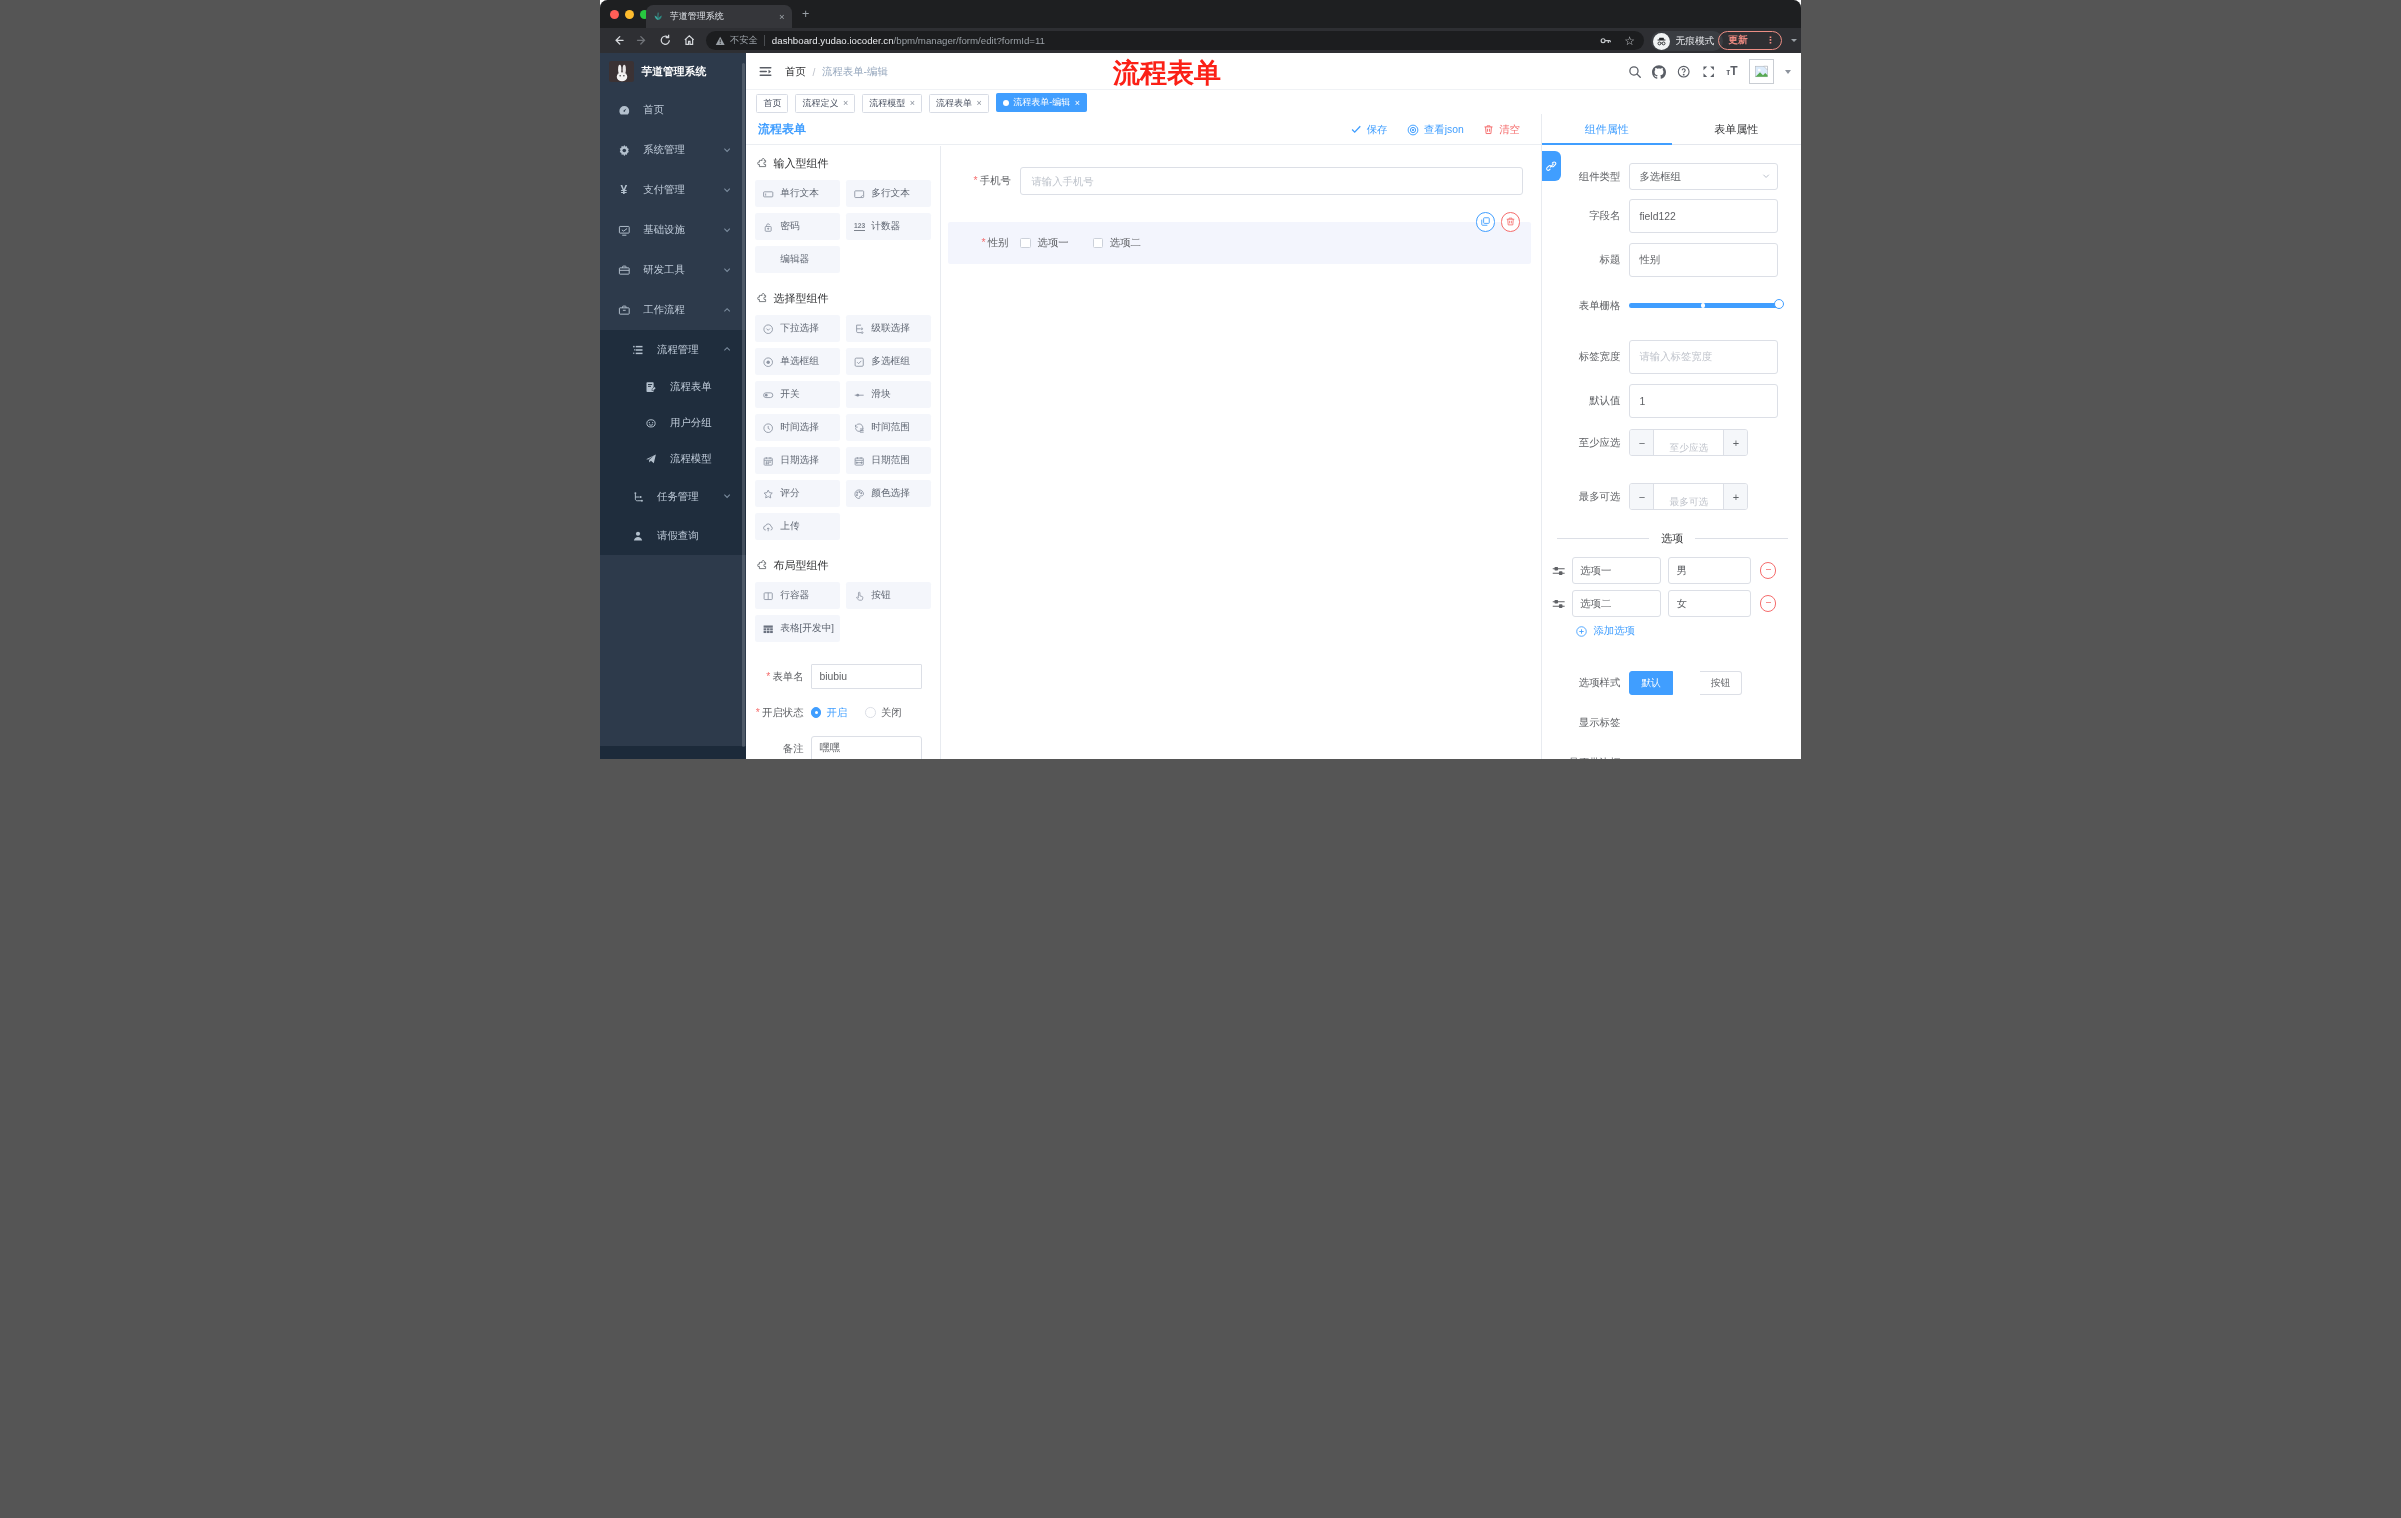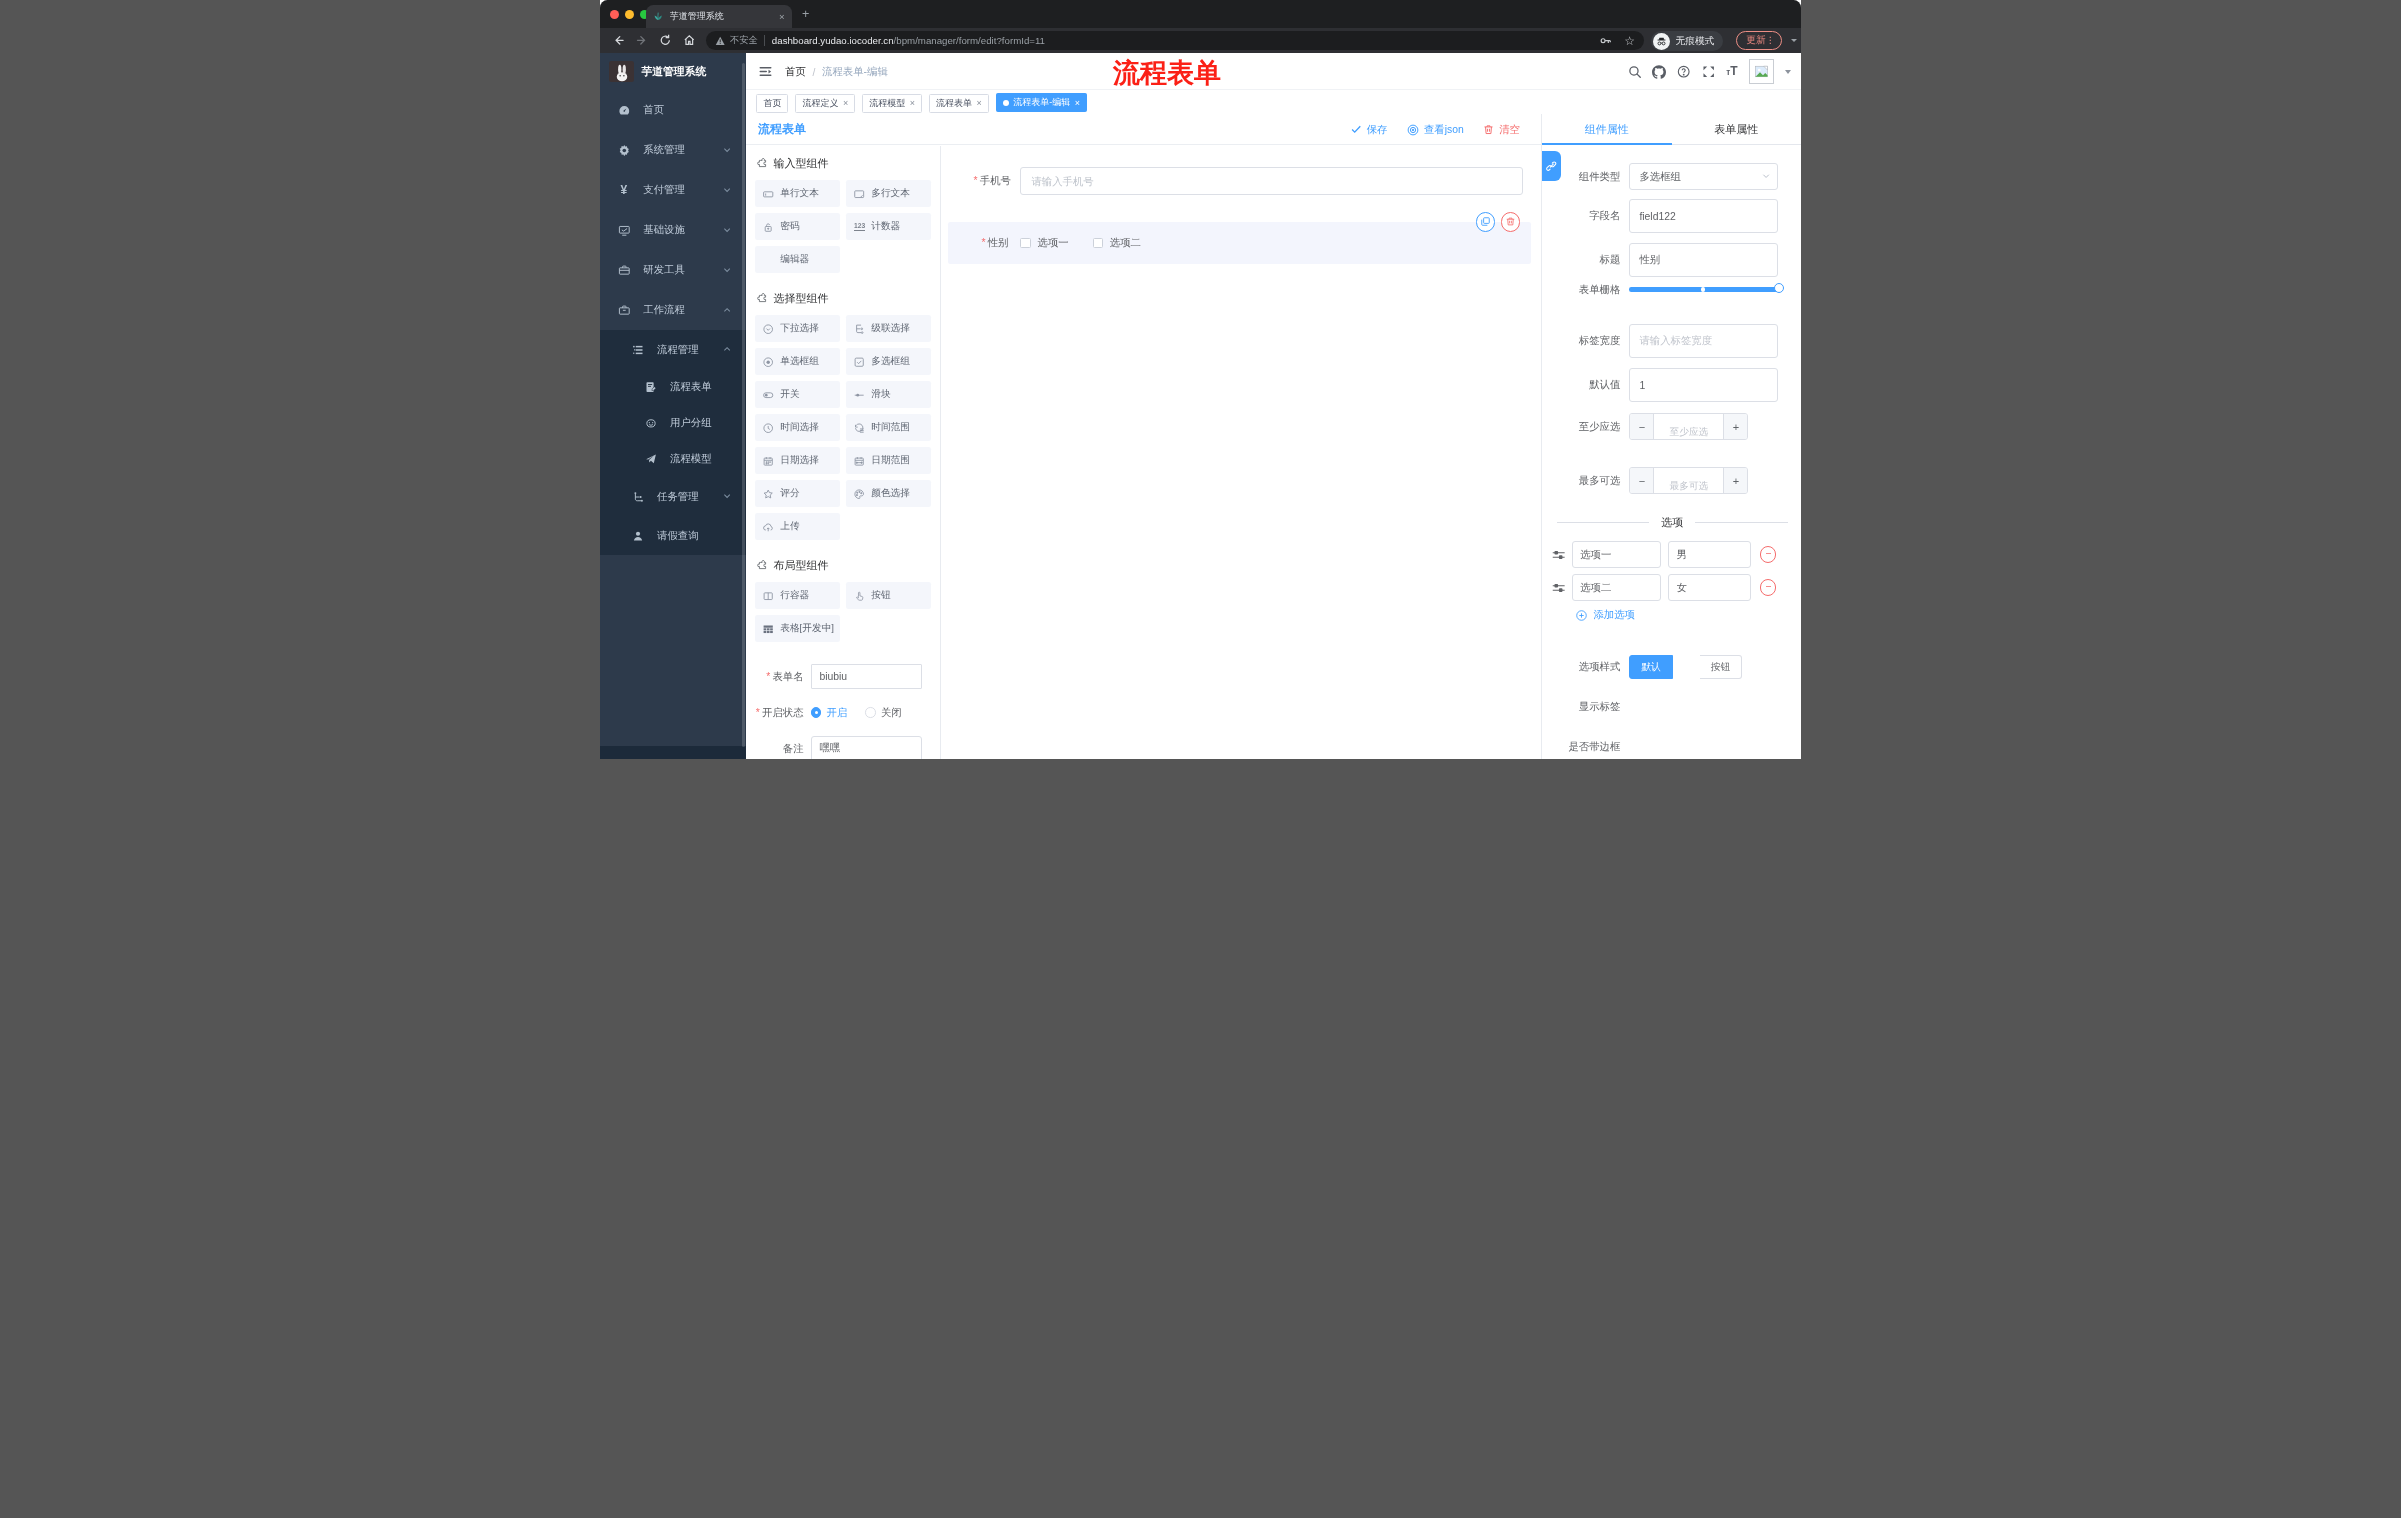--- a/index.html
+++ b/index.html
@@ -19,21 +19,21 @@
   .nav-ic{position:absolute;top:6px;color:#d5d8dc;}
   .omnibox{position:absolute;left:106px;top:3px;width:938px;height:19.3px;border-radius:9.7px;background:#1c1d1f;display:flex;align-items:center;padding:0 9px;}
   .omni-sec{color:#9aa0a6;font-size:9.3px;margin:0 6px 0 4.5px;}
   .omni-div{width:0.7px;height:10.4px;background:#4a4d51;margin-right:7.4px;}
   .omni-url{font-size:9.7px;color:#e8eaed;white-space:nowrap;}
   .omni-url .path{color:#9aa0a6;}
   .omni-right{margin-left:auto;display:flex;align-items:center;gap:12px;color:#c7cacd;}
   .incog{position:absolute;left:1051px;top:3px;height:20px;border-radius:10px;background:#3a3d42;display:flex;align-items:center;padding:0 9px 0 1.5px;gap:6px;}
   .incog-circle{width:17px;height:17px;border-radius:50%;background:#f1f3f4;display:flex;align-items:center;justify-content:center;}
   .incog-txt{color:#e8eaed;font-size:9.7px;}
-  .update-pill{position:absolute;right:19.3px;top:3px;height:19.3px;border:1.1px solid #ec8e85;border-radius:10.4px;display:flex;align-items:center;padding:0 6px 0 9px;gap:0;color:#f08b82;font-size:9.7px;}
+  .update-pill{position:absolute;right:19.3px;top:3px;height:19.3px;border:1.1px solid #ec8e85;border-radius:10.4px;display:flex;align-items:center;padding:0 6px 0 9px;gap:18px;color:#f08b82;font-size:9.7px;font-weight:bold;}
   .vdots{font-size:9px;letter-spacing:0;line-height:1;color:#f08b82;}
   .win-caret{position:absolute;right:4.5px;top:11px;width:0;height:0;border-left:3px solid transparent;border-right:3px solid transparent;border-top:3.7px solid #9aa0a6;}
   
   .sidebar{position:absolute;left:0;top:53px;width:146px;height:706px;background:#2d3a4b;overflow:hidden;}
   .sb-logo{height:37px;display:flex;align-items:center;padding-left:9px;gap:7.4px;}
   .sb-logo-title{color:#fff;font-size:10.8px;font-weight:bold;}
   .rabbit{width:25px;height:21px;border-radius:2.2px;background:#3b3234;display:flex;align-items:flex-end;justify-content:center;overflow:hidden;}
   .s-item{display:flex;align-items:center;height:40px;padding-left:16.3px;color:#bfcbd9;font-size:10.4px;position:relative;cursor:pointer;}
   .s-item .s-ic{width:15px;margin-right:12px;display:flex;justify-content:center;color:#b3c0cd;}
   .caret{position:absolute;right:15px;}
@@ -812,21 +812,21 @@
           </div>
       </div>
       <div class="irow" style="margin-top:9px;">
         <span class="ilabel">字段名</span>
         <div class="ictl"><input readonly="" value="field122" style=""></div>
       </div>
       <div class="irow" style="margin-top:9.7px;">
         <span class="ilabel">标题</span>
         <div class="ictl"><input readonly="" value="性别" style=""></div>
       </div>
-      <div class="irow" style="margin-top:6px;">
+      <div class="irow" style="margin-top:22px;">
         <span class="ilabel">表单栅格</span>
         <div class="ictl">
             <div class="slider">
           <span class="stop"></span>
           <span class="knob"></span>
         </div>
           </div>
       </div>
       <div class="irow" style="margin-top:27px;">
         <span class="ilabel">标签宽度</span>

